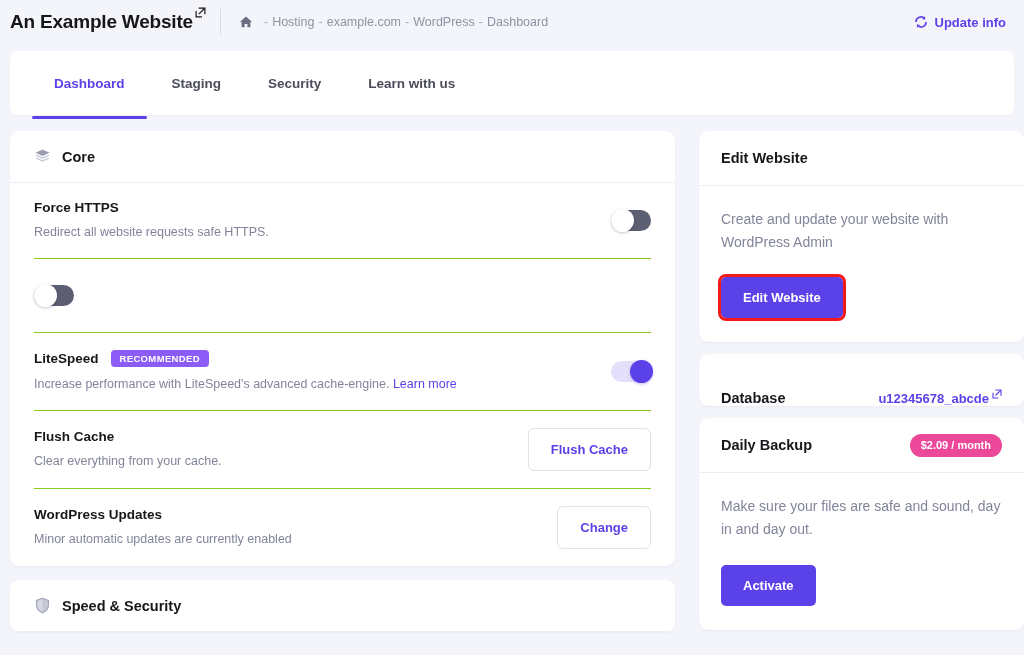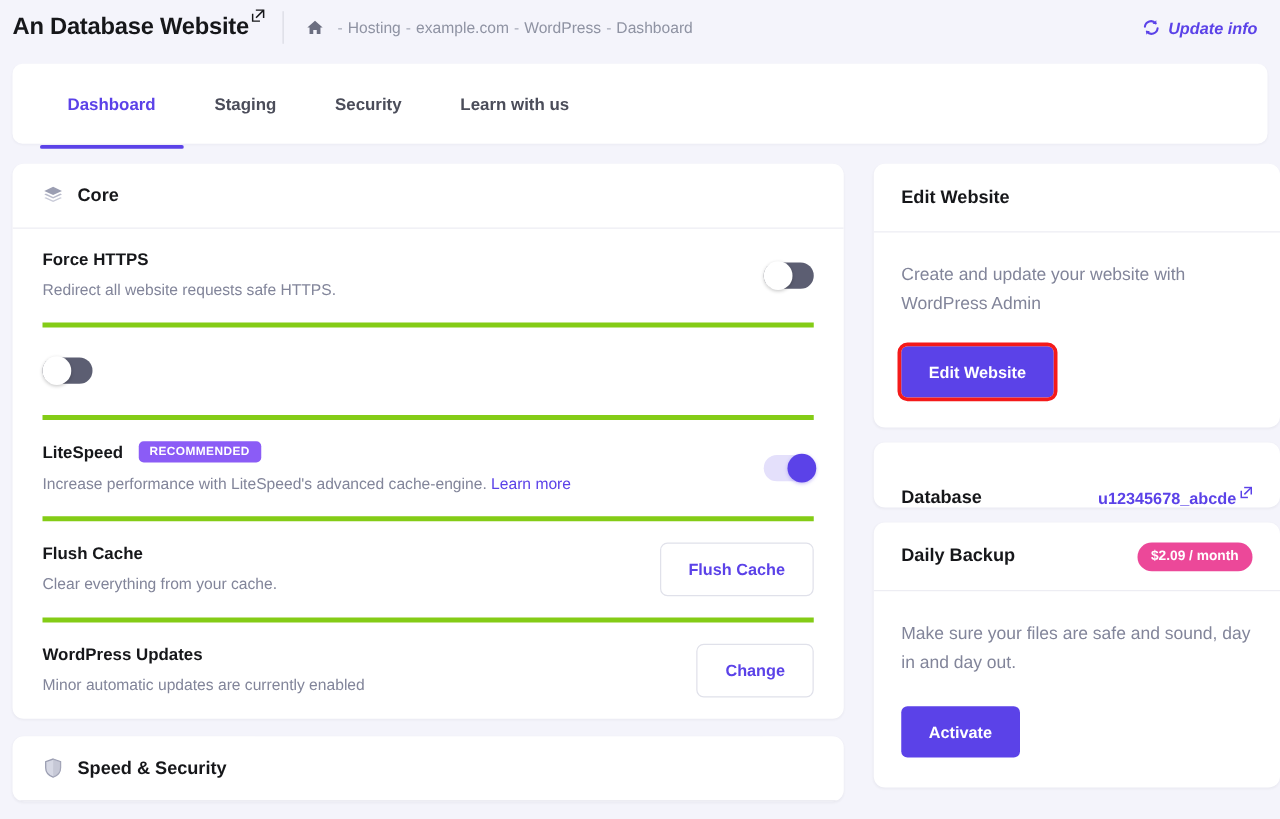--- a/index.html
+++ b/index.html
@@ -71,21 +71,20 @@
   .crumb-sep { margin: 0 4px; color: #a7abb9; }
 
   .update-info {
     margin-left: auto;
     display: flex;
     align-items: center;
     color: #5b42e8;
     font-size: 13px;
     font-weight: bold;
     cursor: pointer;
-    font-style: italic;
   }
   .refresh-icon {
     width: 14px;
     height: 14px;
     margin-right: 7px;
     display: inline-block;
   }
   .refresh-icon svg { display: block; }
 
   
@@ -162,21 +161,21 @@
     color: #16171a;
   }
 
   
   .rows { padding: 0 24px; }
   .row {
     display: flex;
     align-items: center;
     justify-content: space-between;
     padding: 17px 0 17px 0;
-    border-bottom: 4px solid #84cc16;
+    border-bottom: 1px solid #84cc16;
     min-height: 74px;
   }
   .row:last-child { border-bottom: none; }
   .row-text { flex: 1; padding-right: 20px; }
   .row-title {
     font-size: 13.5px;
     font-weight: bold;
     color: #16171a;
     margin-bottom: 9px;
     display: flex;
@@ -319,21 +318,21 @@
 
   .bottom-card {
     margin-top: 14px;
   }
 </style>
 </head>
 <body>
 
 <div class="topbar">
   <div class="site-title">
-    <span>An Database Website</span>
+    <span>An Example Website</span>
     <span class="ext-icon">
       <svg viewBox="0 0 12 12" width="11" height="11">
         <path d="M4 1.2 H10.8 V8" fill="none" stroke="#16171a" stroke-width="1.3"></path>
         <path d="M10.6 1.4 L4.2 7.8" fill="none" stroke="#16171a" stroke-width="1.3"></path>
         <path d="M7.6 10.8 H1.2 V4.4" fill="none" stroke="#16171a" stroke-width="1.3"></path>
       </svg>
     </span>
   </div>
 
   <div class="vdivider"></div>

